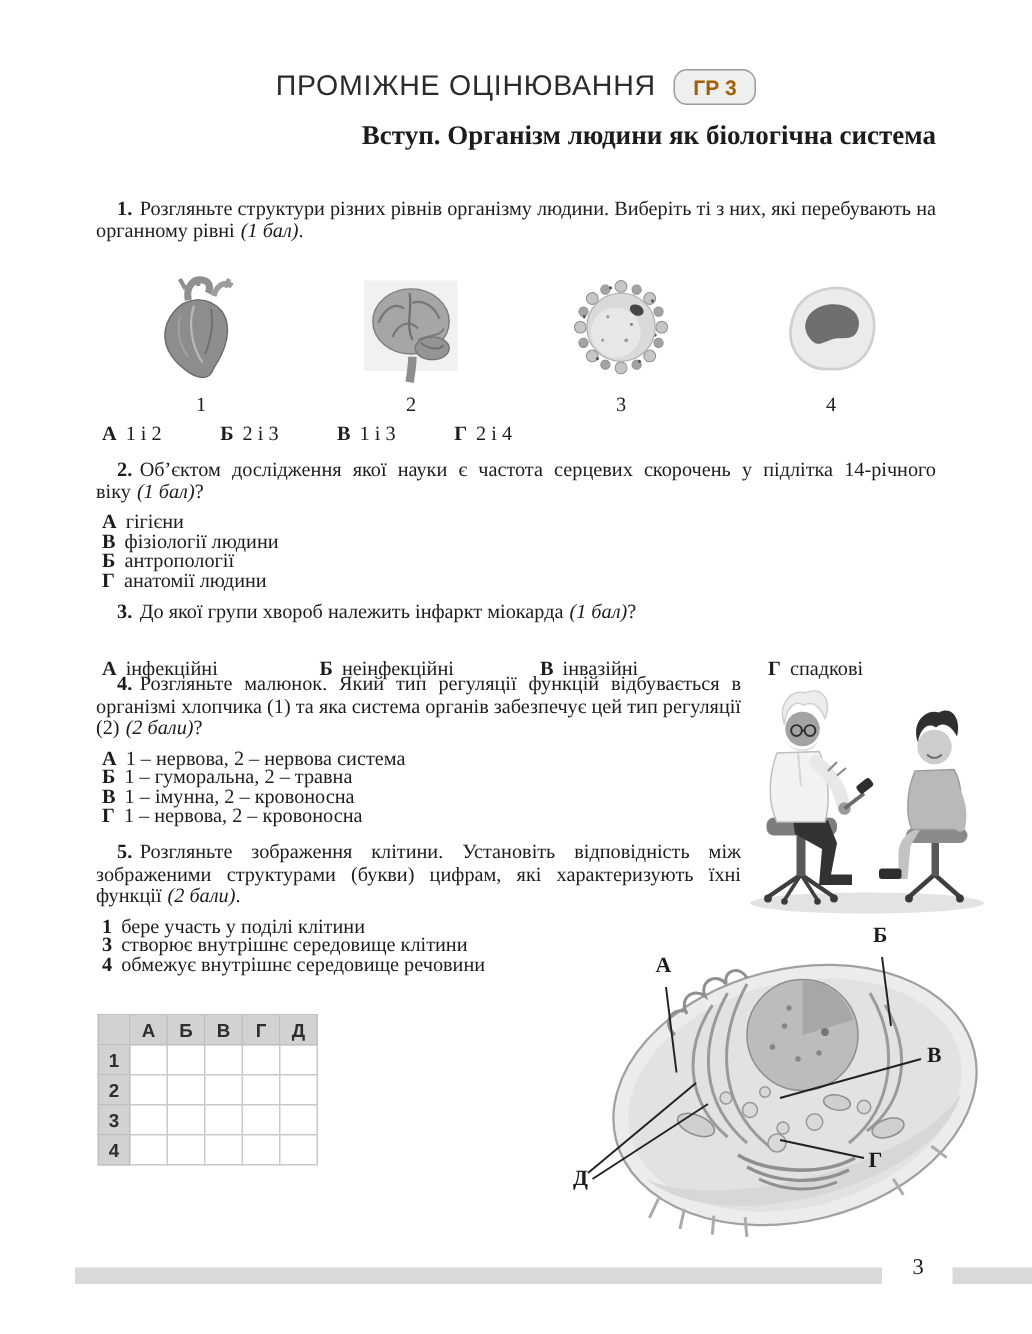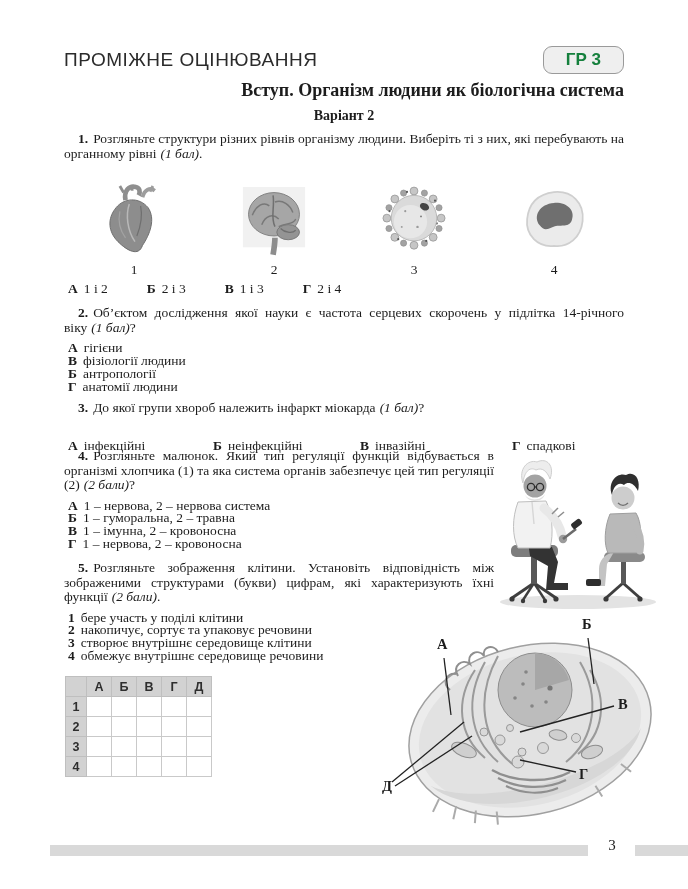--- a/index.html
+++ b/index.html
@@ -1,24 +1,24 @@
 <!DOCTYPE html>
 <html><head>
 <meta charset="utf-8">
 <style>
   html,body{margin:0;padding:0;background:#fff;}
   .page{position:relative;width:688px;height:889px;background:#ffffff;overflow:hidden;
         font-family:"Liberation Serif",serif;color:#1c1c1c;}
   .sec{position:absolute;left:64px;width:560px;}
 
   
-  .title-row{display:flex;justify-content:space-between;align-items:center;gap:12px;}
+  .title-row{display:flex;justify-content:center;align-items:center;gap:12px;}
   .doc-title{font-family:"Liberation Sans",sans-serif;font-size:19px;letter-spacing:.5px;color:#2b2b2b;}
-  .badge{font-family:"Liberation Sans",sans-serif;font-size:17px;font-weight:bold;color:#15803d;
-         background:#efefef;border:1.5px solid #9a9a9a;border-radius:9px;padding:3px 22px;}
+  .badge{font-family:"Liberation Sans",sans-serif;font-size:14px;font-weight:bold;color:#a16207;
+         background:#efefef;border:1.5px solid #9a9a9a;border-radius:9px;padding:3px 12px;}
   .subtitle{text-align:right;font-weight:bold;font-size:18px;}
   .variant{text-align:center;font-weight:bold;font-size:14px;}
 
   
   .qp{margin:0;font-size:13.5px;line-height:14.5px;text-align:justify;text-indent:14px;}
   .qn{font-weight:bold;margin-right:5px;}
   .sc{font-style:italic;margin-left:4px;}
   .optlist{margin-top:7px;padding-left:4px;}
   .opt{font-size:13.5px;line-height:12.9px;white-space:nowrap;}
   .ol{font-weight:bold;margin-right:6px;}
@@ -55,21 +55,20 @@
 </head>
 <body>
 
 <div class="page">
 
   <div class="sec title-row" style="top:46px;">
     <span class="doc-title">ПРОМІЖНЕ ОЦІНЮВАННЯ</span>
     <span class="badge">ГР 3</span>
   </div>
   <div class="sec subtitle" style="top:80px;">Вступ. Організм людини як біологічна система</div>
-  <div class="sec variant" style="top:108px;">Варіант 2</div>
 
   <div class="sec" style="top:132px;">
     <p class="qp"><b class="qn">1.</b><span>Розгляньте структури різних рівнів організму людини. Виберіть ті з них, які перебувають на органному рівні</span><span class="sc">(1 бал)</span><span>.</span></p>
   </div>
 
   <div class="sec figs" style="top:181px;">
     <div class="figure">
       <svg viewBox="0 0 70 76" width="66">
         <path d="M26,18 C24,8 30,2 37,4 C41,5 42,9 40,13" fill="none" stroke="#8f8f8f" stroke-width="5"></path>
         <path d="M44,15 C46,7 52,4 57,8" fill="none" stroke="#9d9d9d" stroke-width="4"></path>
@@ -228,21 +227,20 @@
       <circle cx="131" cy="48" r="11.5" fill="#cdcdcd"></circle>
       <path d="M120,45 C115,31 126,22 134,25 C143,20 149,30 146,41 C142,33 136,31 132,35 C126,31 121,37 120,45 Z" fill="#2f2f2f"></path>
       <path d="M126,53 C129,56 133,56 136,53" fill="none" stroke="#6f6f6f" stroke-width="1.3"></path>
     </svg>
   </div>
 
   <div class="sec" style="top:561px;">
     <p class="qp narrow"><b class="qn">5.</b><span>Розгляньте зображення клітини. Установіть відповідність між зображеними структурами (букви) цифрам, які характеризують їхні функції</span><span class="sc">(2 бали)</span><span>.</span></p>
     <div class="optlist">
       <div class="item"><b class="inum">1</b><span>бере участь у поділі клітини</span></div>
-      <div class="item"><b class="inum">2</b><span>накопичує, сортує та упаковує речовини</span></div>
       <div class="item"><b class="inum">3</b><span>створює внутрішнє середовище клітини</span></div>
       <div class="item"><b class="inum">4</b><span>обмежує внутрішнє середовище речовини</span></div>
     </div>
   </div>
 
   <div style="position:absolute;left:65px;top:676px;">
     <table class="ans-table">
       <tbody>
           <tr>
         <th class="rowh"></th>

